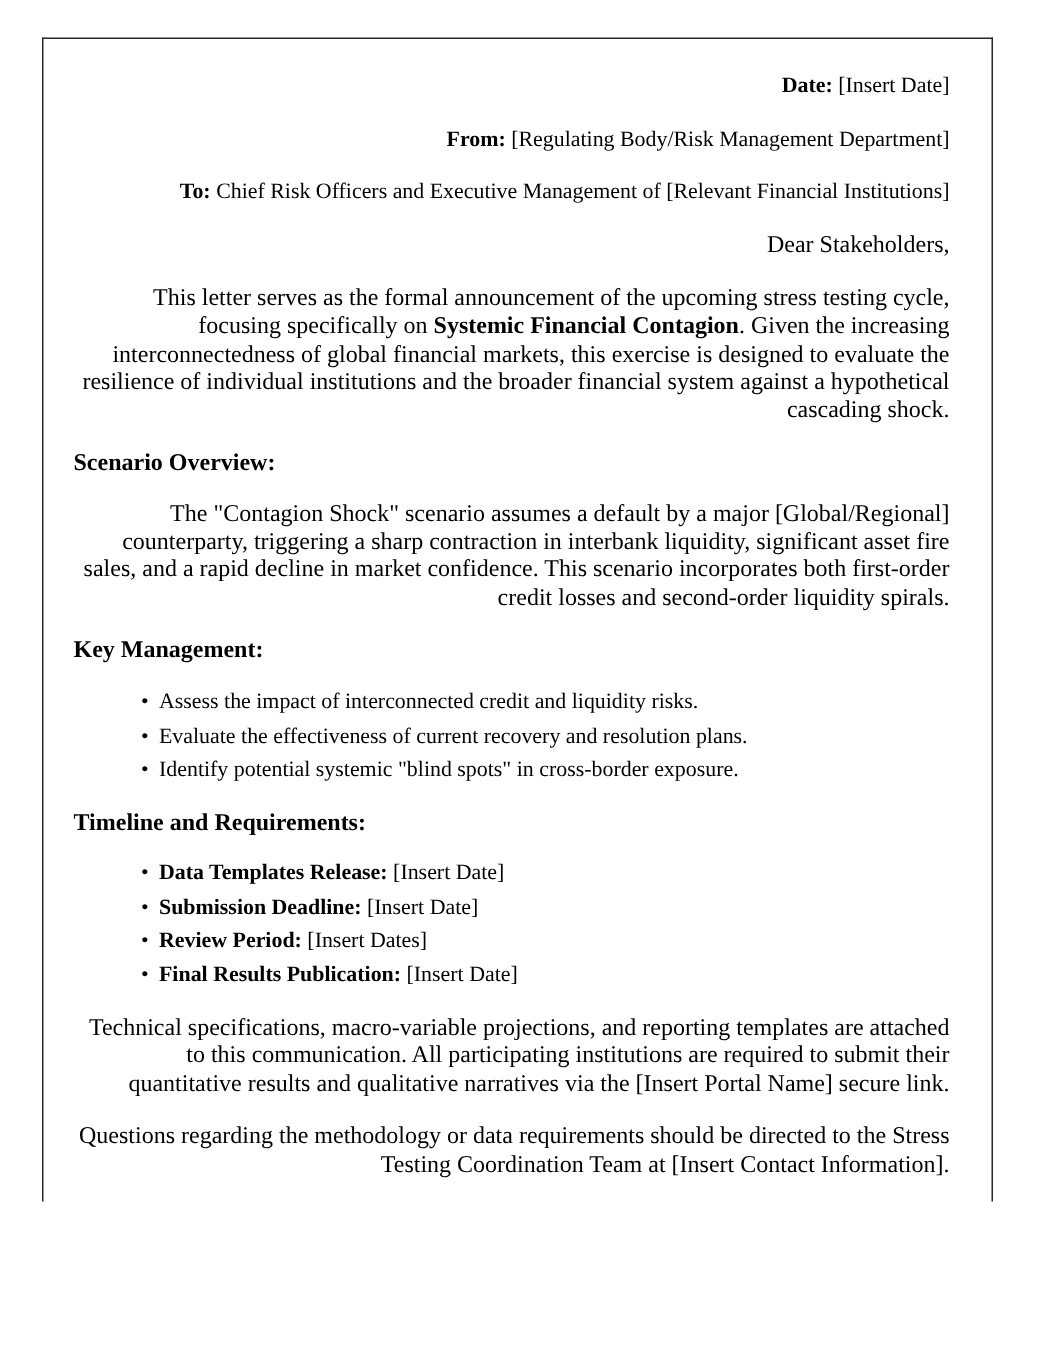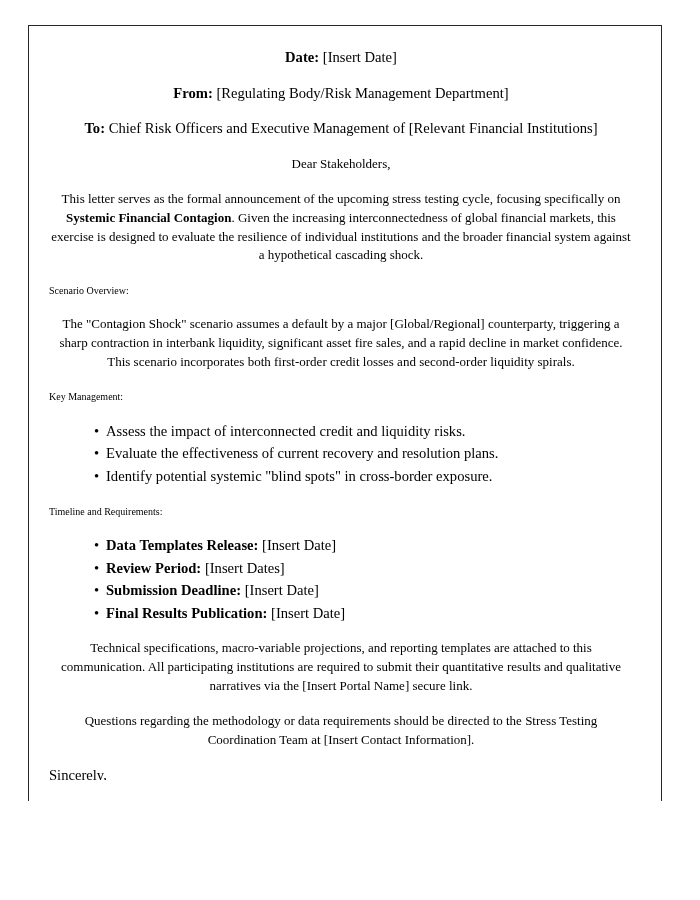--- a/index.html
+++ b/index.html
@@ -30,35 +30,35 @@
 
   .doc-body {
     padding: 22px 28px 0 20px;
     box-sizing: border-box;
   }
 
   p.line {
     margin: 0 0 17px 0;
     font-size: 14.6px;
     line-height: 18.6px;
-    text-align: center;
+    text-align: right;
   }
 
   p.para {
     margin: 0 0 17px 0;
-    font-size: 13px;
+    font-size: 16px;
     line-height: 18.6px;
-    text-align: center;
+    text-align: right;
   }
 
   p.heading {
     margin: 0 0 15px 0;
-    font-size: 10px;
+    font-size: 16px;
     line-height: 18.6px;
-    font-weight: normal;
+    font-weight: bold;
   }
 
   .b { font-weight: bold; }
 
   ul.bullets {
     margin: 0 0 17px 0;
     padding: 0 0 0 41px;
     list-style: none;
   }
   ul.bullets li {
@@ -113,22 +113,22 @@
     <ul class="bullets">
       <li>Assess the impact of interconnected credit and liquidity risks.</li>
       <li>Evaluate the effectiveness of current recovery and resolution plans.</li>
       <li>Identify potential systemic "blind spots" in cross-border exposure.</li>
     </ul>
 
     <p class="heading">Timeline and Requirements:</p>
 
     <ul class="bullets">
       <li><span class="b">Data Templates Release:</span> <span>[Insert Date]</span></li>
+      <li><span class="b">Submission Deadline:</span> <span>[Insert Date]</span></li>
       <li><span class="b">Review Period:</span> <span>[Insert Dates]</span></li>
-      <li><span class="b">Submission Deadline:</span> <span>[Insert Date]</span></li>
       <li><span class="b">Final Results Publication:</span> <span>[Insert Date]</span></li>
     </ul>
 
     <p class="para">Technical specifications, macro-variable projections, and reporting templates are attached to this communication. All participating institutions are required to submit their quantitative results and qualitative narratives via the [Insert Portal Name] secure link.</p>
 
     <p class="para">Questions regarding the methodology or data requirements should be directed to the Stress Testing Coordination Team at [Insert Contact Information].</p>
 
     <div class="tail-clip">
       <p>Sincerely,</p>
     </div>

